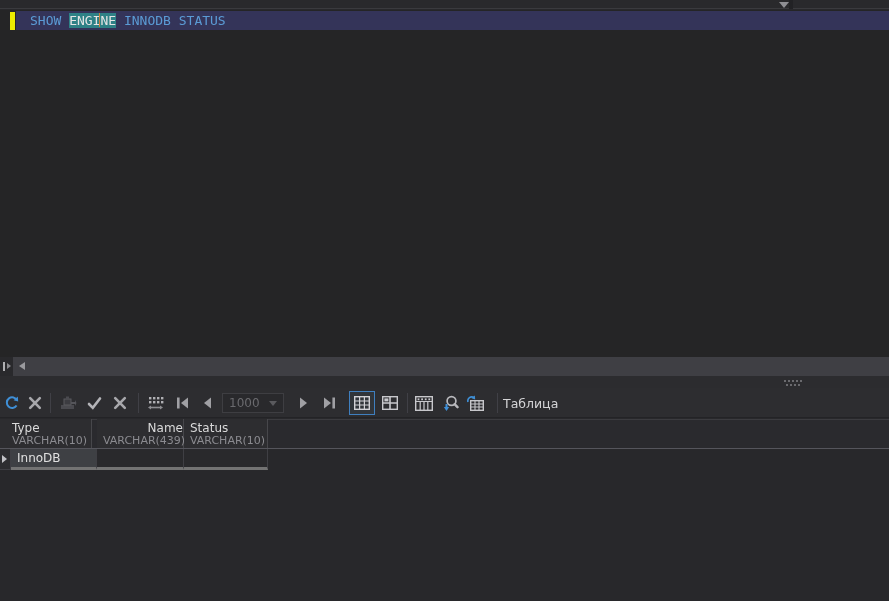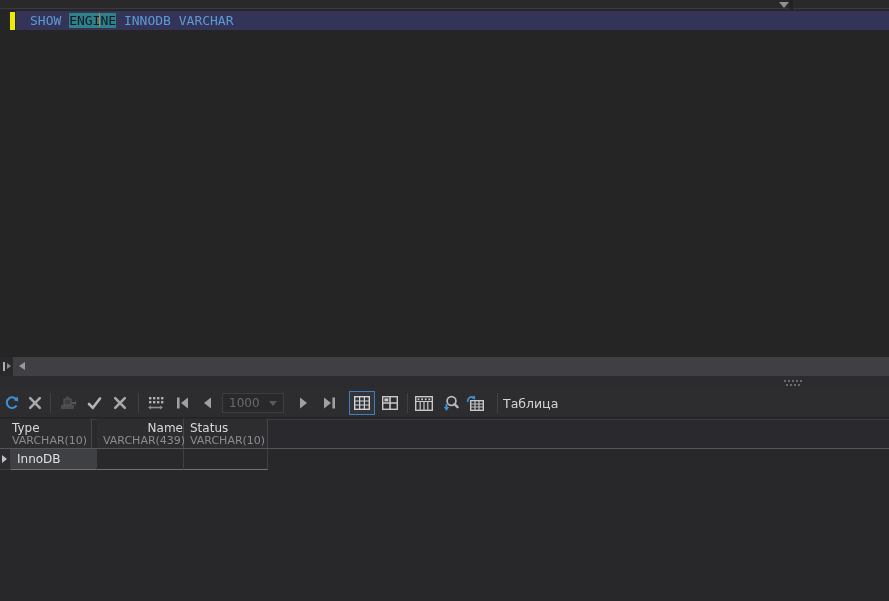--- a/index.html
+++ b/index.html
@@ -23,21 +23,21 @@
 
   
   #editor { top:10px; left:0; width:889px; height:347px; background:#252526; }
   #current-line { position:absolute; left:16px; top:1px; width:873px; height:19px; background:#343459; }
   #change-bar { position:absolute; left:10px; top:2px; width:5px; height:18px; background:#ecec00; }
   #sql-line {
     position:absolute; left:30px; top:3px; height:16px;
     font-family:"DejaVu Sans Mono","Liberation Mono",monospace;
     font-size:13px; line-height:16px; white-space:pre; color:#5b9bd5;
   }
-  #sql-line .sel { background:#2e8186; color:#0f172a; }
+  #sql-line .sel { background:#2e8186; color:#e5e5e5; }
   #sql-line .caret { display:inline-block; width:2px; height:14px; background:#c8803c; vertical-align:-2px; margin:0 -1px; }
 
   
   #hscroll { top:357px; left:0; width:889px; height:19px; background:#3f3f44; }
   #split-btn { position:absolute; left:0; top:0; width:13px; height:19px; background:#29292c; }
   #split-btn .bar { position:absolute; left:3px; top:5px; width:2px; height:9px; background:#b0b0b3; }
   #split-btn .tri { position:absolute; left:7px; top:6px; width:0; height:0;
     border-top:3.5px solid transparent; border-bottom:3.5px solid transparent; border-left:4px solid #8a8a8e; }
   #hscroll .left-arrow { position:absolute; left:19px; top:5px; width:0; height:0;
     border-top:4.5px solid transparent; border-bottom:4.5px solid transparent; border-right:6px solid #9a9a9e; }
@@ -64,21 +64,21 @@
   #toolbar-table-label { position:absolute; left:503px; top:0; height:30px; display:flex; align-items:center; color:#d4d4d6; font-size:12.5px; }
   .active-btn { border:1px solid #3f7fbf; background:#31353a; }
 
   
   #grid-header-band { top:419px; left:0; width:889px; height:30px; background:#2a2a2e; border-top:1px solid #3c3c40; }
   #header-underline { top:448px; left:0; width:889px; height:1px; background:#55555c; }
   .hcell { position:absolute; top:419px; height:29px; background:#2d2d30; border-right:1px solid #47474b; padding:2px 0 0 6px; }
   .hcell .cname { font-size:12px; color:#dadada; line-height:14px; }
   .hcell .ctype { font-size:11px; color:#8b8b90; line-height:12px; }
   .dcell { position:absolute; top:449px; height:21px; background:#29292c; border-right:1px solid #3f3f44;
-    border-bottom:1px solid #737373; padding-left:6px; display:flex; align-items:center; font-size:12px; color:#e0e0e0; }
+    border-bottom:3px solid #737373; padding-left:6px; display:flex; align-items:center; font-size:12px; color:#e0e0e0; }
   #row-indicator-header { position:absolute; top:419px; left:0; width:11px; height:29px; background:#2d2d30; border-right:1px solid #47474b; }
   #row-indicator-cell { position:absolute; top:449px; left:0; width:11px; height:21px; background:#2d2d30;
     border-right:1px solid #3f3f44; border-bottom:1px solid #3f3f44; }
   #row-indicator-cell .tri { position:absolute; left:2px; top:6px; width:0; height:0;
     border-top:4px solid transparent; border-bottom:4px solid transparent; border-left:5px solid #c2c2c6; }
   .selected-cell { background:#3e4044 !important; }
 
   svg { display:block; }
 </style>
 </head>
@@ -87,21 +87,21 @@
 <div id="app">
 
   <div id="top-strip" class="abs">
     <div class="dd-arrow"></div>
     <div class="seg-divider"></div>
   </div>
 
   <div id="editor" class="abs">
     <div id="current-line"></div>
     <div id="change-bar"></div>
-    <div id="sql-line"><span>SHOW </span><span class="sel">ENGI</span><span class="caret"></span><span class="sel">NE</span><span> INNODB VARCHAR</span></div>
+    <div id="sql-line"><span>SHOW </span><span class="sel">ENGI</span><span class="caret"></span><span class="sel">NE</span><span> INNODB STATUS</span></div>
   </div>
 
   <div id="hscroll" class="abs">
     <div id="split-btn">
       <div class="bar"></div>
       <div class="tri"></div>
     </div>
     <div class="left-arrow"></div>
   </div>
 

